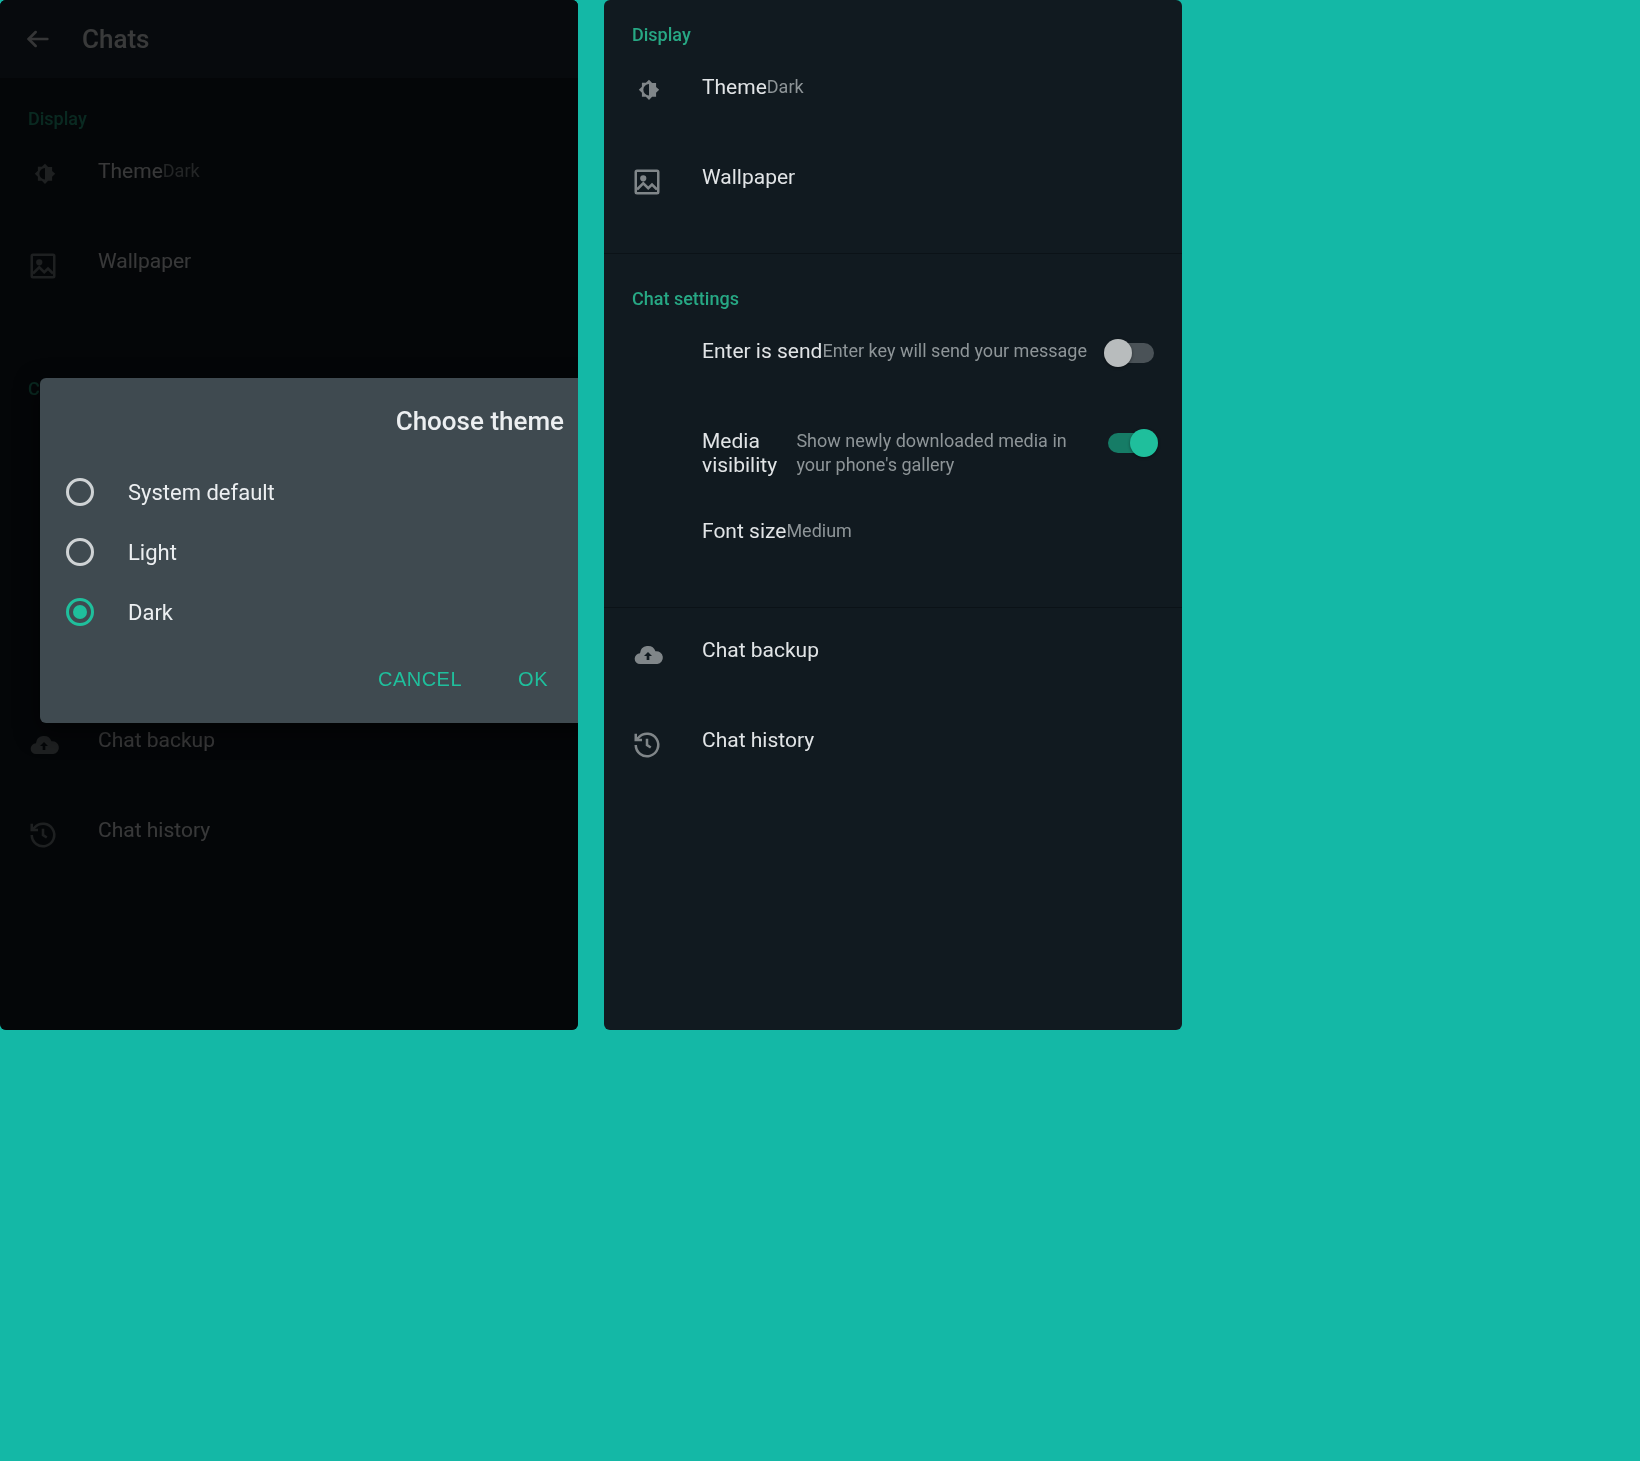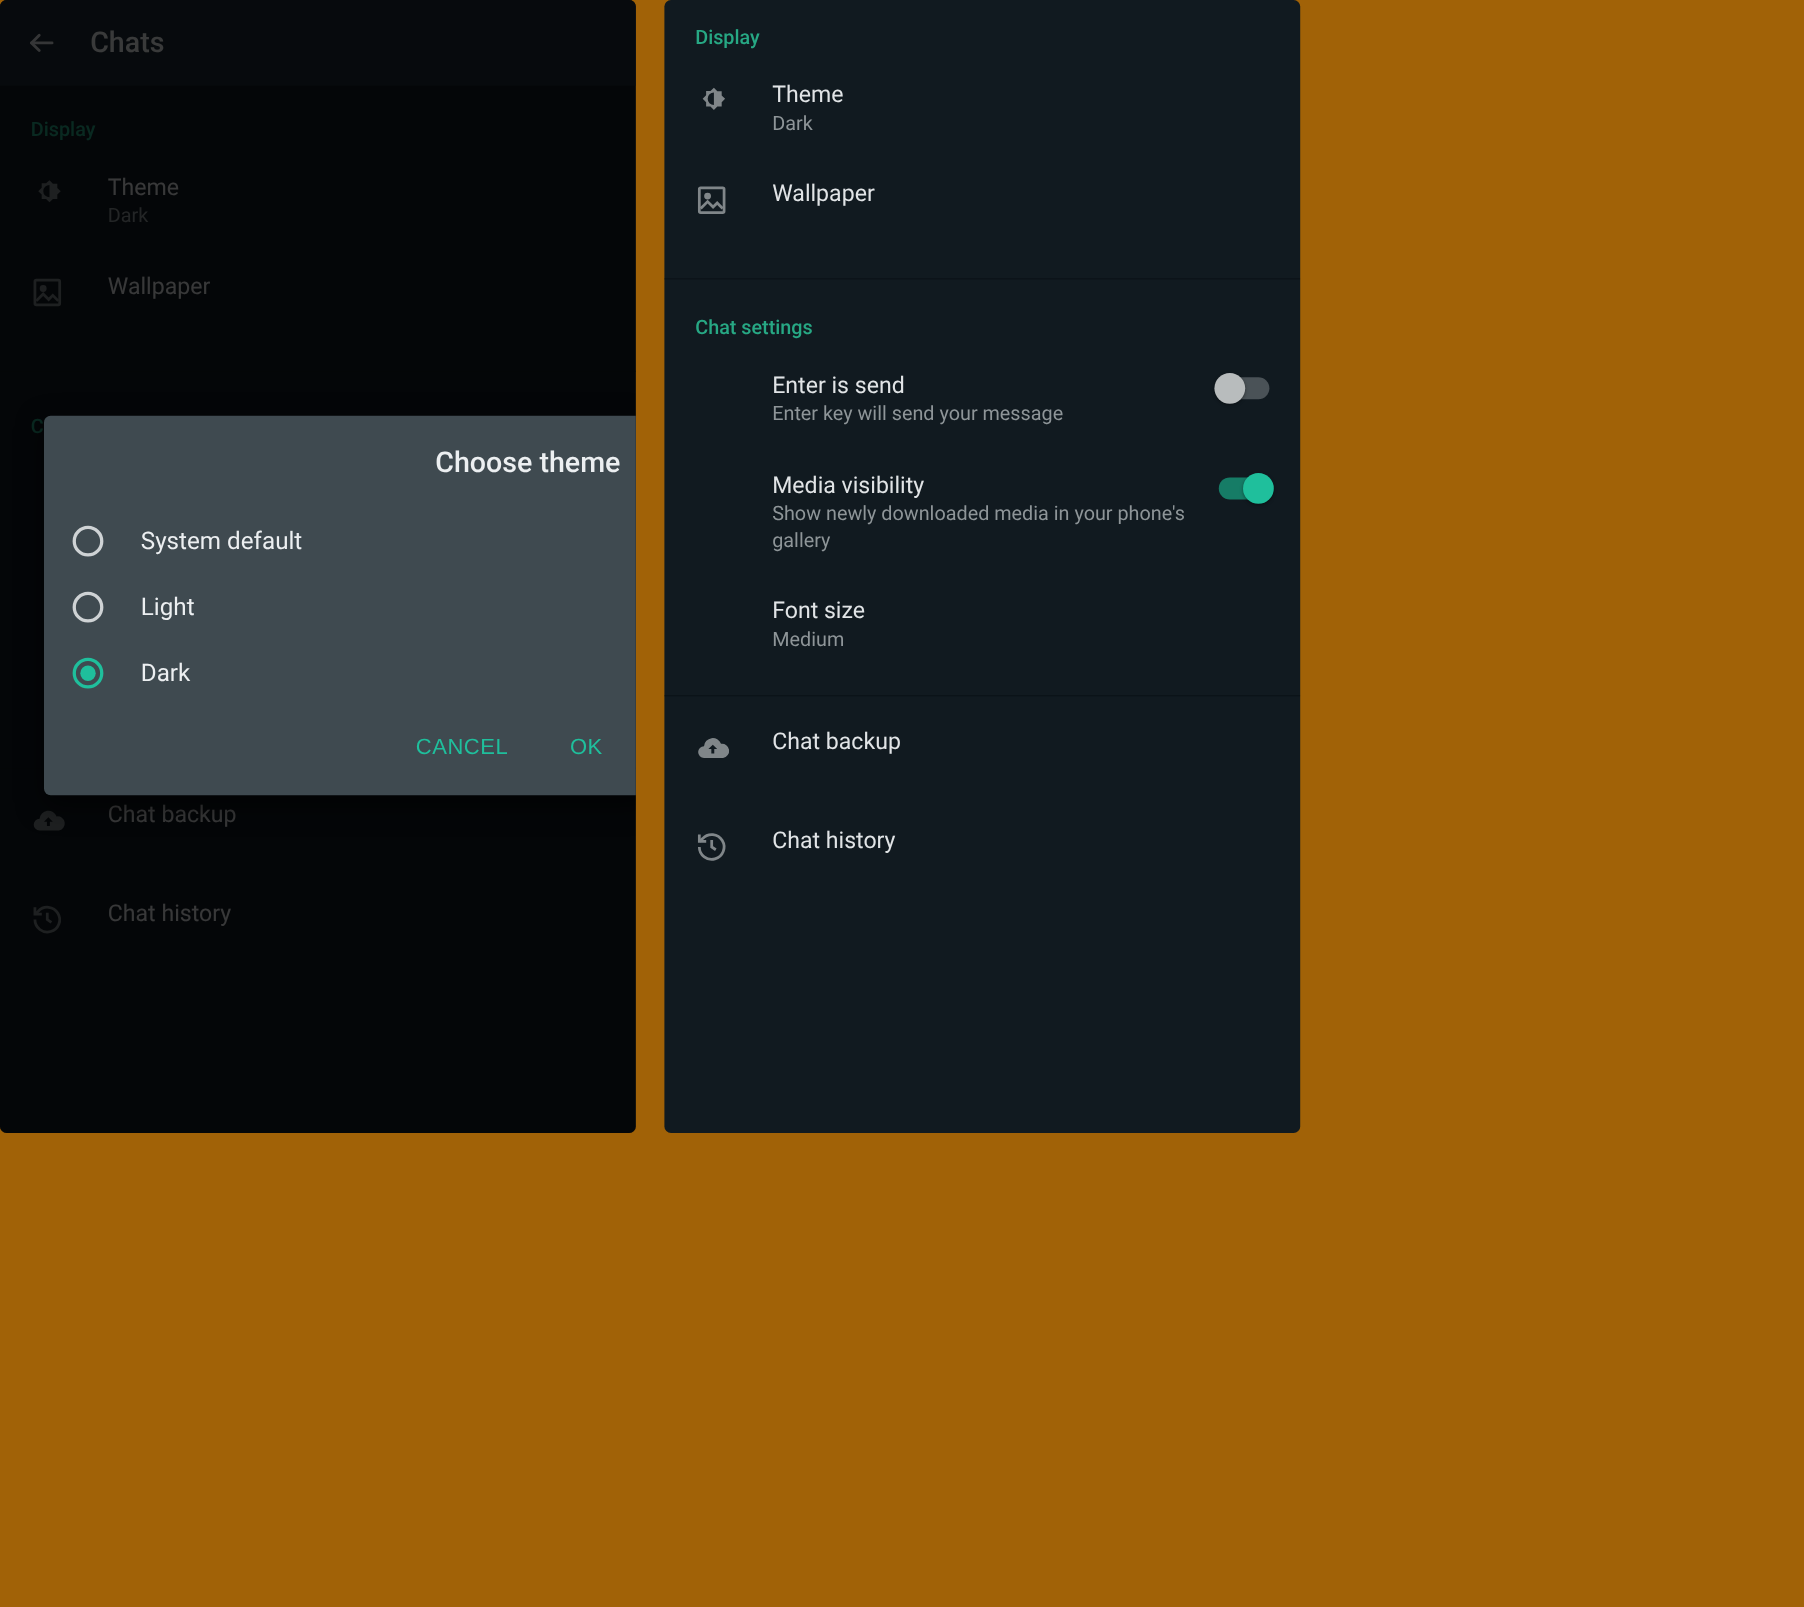--- a/index.html
+++ b/index.html
@@ -5,21 +5,21 @@
   html, body {
     margin: 0;
     padding: 0;
     background: #ffffff;
     font-family: Roboto, "Helvetica Neue", Arial, sans-serif;
     -webkit-font-smoothing: antialiased;
   }
   .canvas {
     width: 1640px;
     height: 1461px;
-    background: #a16207;
+    background: #14b8a6;
     position: relative;
     overflow: hidden;
   }
   .phone {
     position: absolute;
     top: 0;
     width: 578px;
     height: 1030px;
     overflow: hidden;
     border-radius: 6px;
@@ -72,21 +72,21 @@
     width: 70px;
     display: flex;
     align-items: center;
     justify-content: flex-start;
     padding-top: 2px;
     color: #7a8184;
   }
   .row .icon-slot.blank { width: 70px; }
   .row .text-slot {
     display: flex;
-    flex-direction: column;
+    flex-direction: row;
     flex: 1;
     min-width: 0;
   }
   .row .primary {
     color: #e1e4e6;
     font-size: 21px;
     font-weight: 400;
     margin-bottom: 2px;
   }
   .row .secondary {

